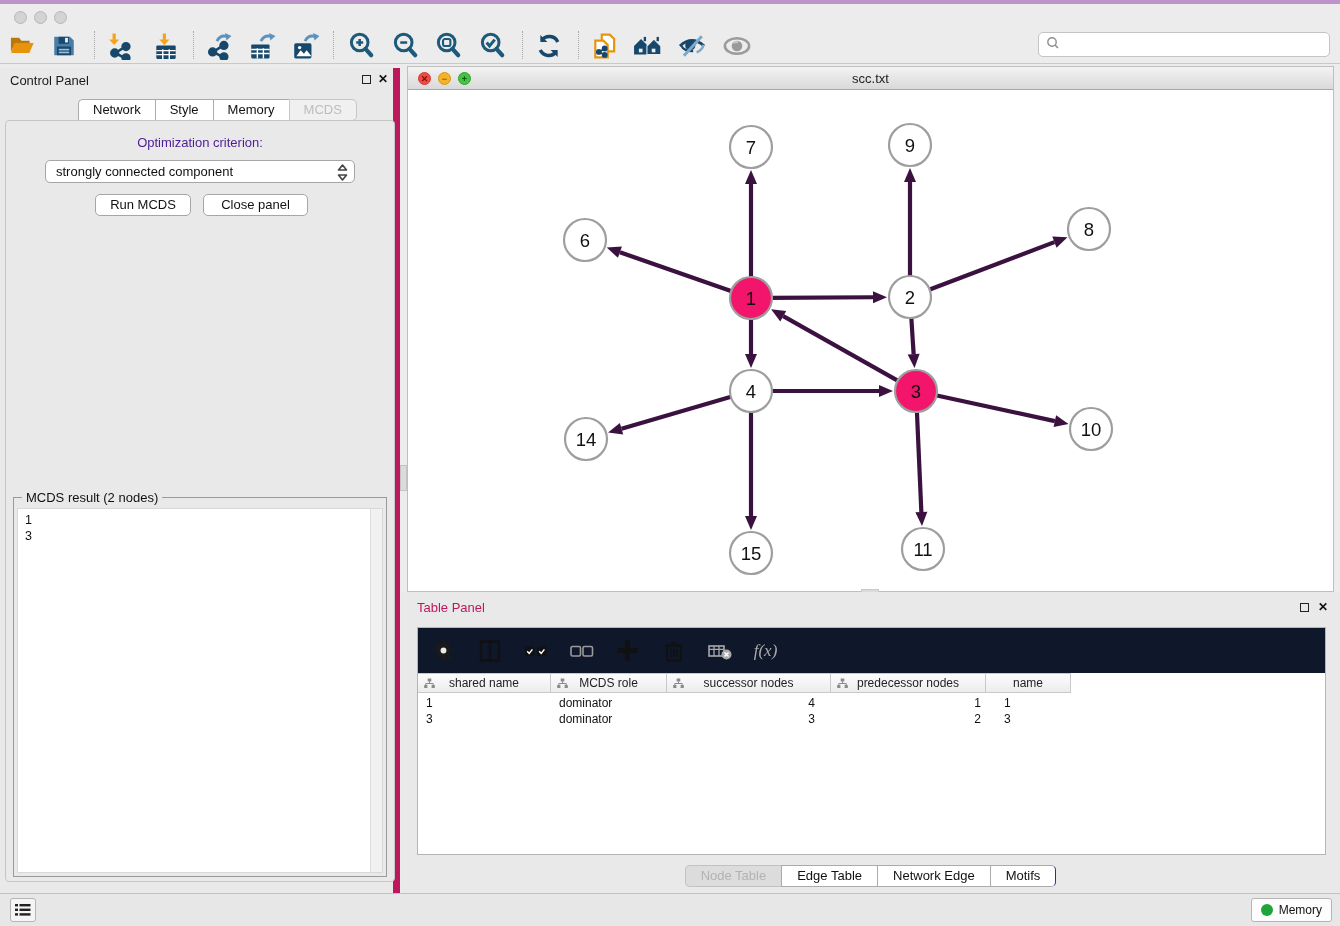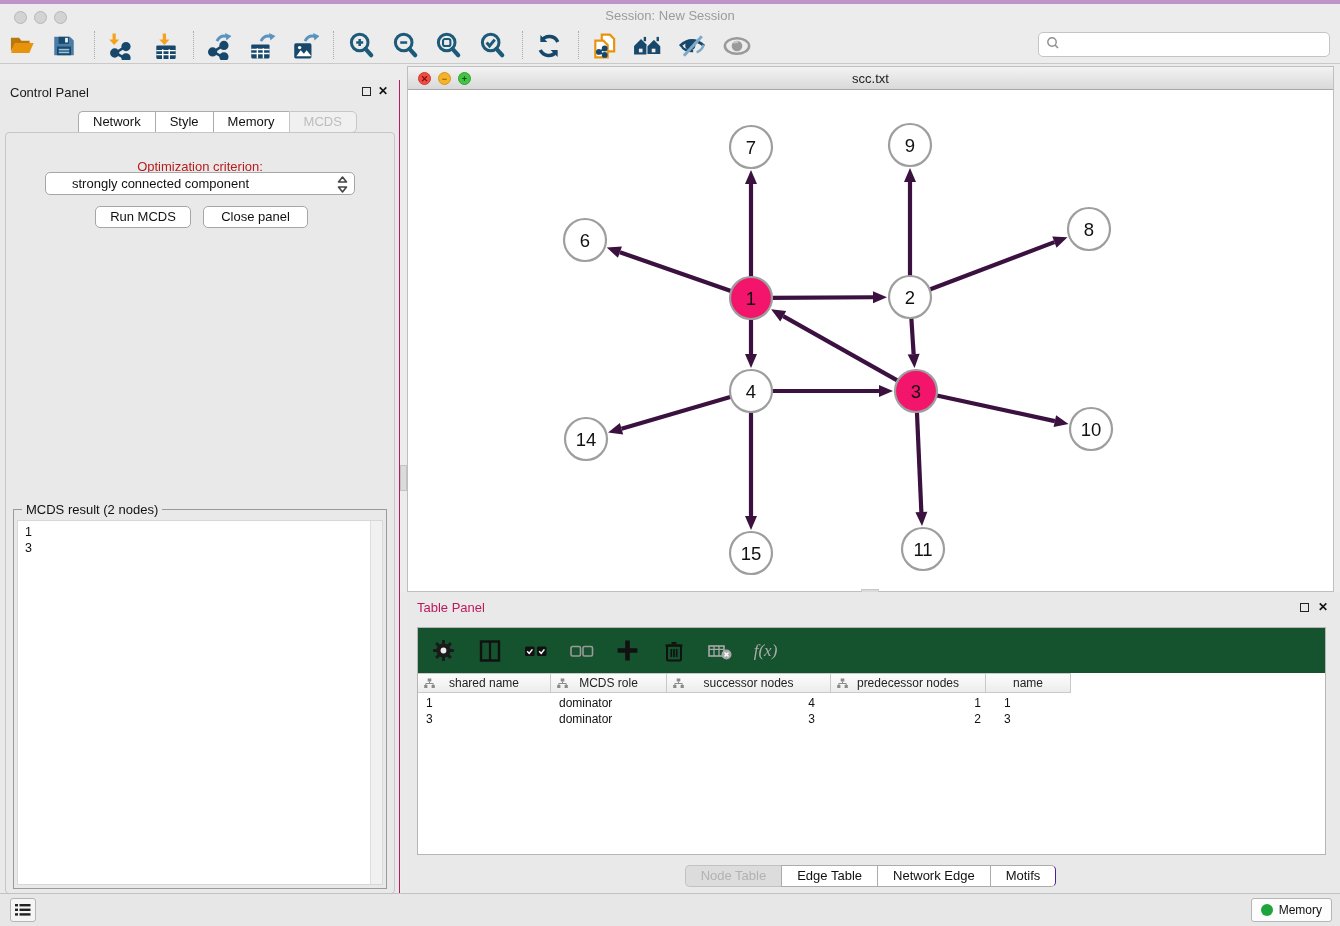--- a/index.html
+++ b/index.html
@@ -22,37 +22,37 @@
   .tbicon { position:absolute; top:3px; width:34px; height:30px; display:flex;
             align-items:center; justify-content:center; }
   .tbsep { position:absolute; top:3px; height:28px; border-left:1px dotted #A9A9A9; }
   #search-wrap { position:absolute; left:1038px; top:4px; width:292px; height:25px;
             background:#fff; border:1px solid #C4C4C4; border-radius:5px;
             display:flex; align-items:center; padding-left:6px; }
   #search-wrap input { border:none; outline:none; flex:1; font-size:12px; background:transparent;
             font-family:"Liberation Sans",sans-serif; }
 
   
-  #control-panel { position:absolute; left:0; top:80px; width:400px; height:827px;
-            background:#E9E9E9; border-right:1px solid #be185d; }
+  #control-panel { position:absolute; left:0; top:68px; width:400px; height:827px;
+            background:#E9E9E9; border-right:7px solid #be185d; }
   #cp-title { position:absolute; left:10px; top:5px; font-size:13px; color:#1a1a1a; }
   .panel-float { position:absolute; top:7px; width:9px; height:9px; border:1.5px solid #222; }
   .panel-close { position:absolute; top:4px; font-size:12px; font-weight:bold; color:#111; }
   #cp-tabs { position:absolute; left:78px; top:31px; display:flex; }
   .cptab { height:22px; line-height:20px; padding:0 14px; font-size:13px; background:#fff;
            border:1px solid #ABABAB; border-right:none; color:#111; }
   .cptab:first-child { border-radius:5px 0 0 0;text-align:center; }
   .cptab:last-child { border-right:1px solid #ABABAB; border-radius:0 5px 5px 0; }
   .cptab.sel { background:#F0F0F0; color:#BDBDBD; border-color:#C6C6C6; }
   #cp-content { position:absolute; left:5px; top:52px; width:390px; height:762px;
            background:#E9E9E9; border:1px solid #C6C6C6; border-radius:4px; }
-  #opt-label { position:absolute; left:0; width:100%; top:14px; text-align:center; font-size:13px; color:#b91c1c;margin-top:12px; }
+  #opt-label { position:absolute; left:0; width:100%; top:14px; text-align:center; font-size:13px; color:#4c1d95; }
   #opt-select { position:absolute; left:39px; top:39px; width:310px; height:23px; background:#fff;
            border:1px solid #A6A6A6; border-radius:5px; display:flex; align-items:center;
-           font-size:13px; color:#111; padding-left:26px; }
+           font-size:13px; color:#111; padding-left:10px; }
   #opt-select .stepper { position:absolute; right:6px; top:3px; }
   .cp-btn { position:absolute; top:73px; height:22px; background:#fff; border:1px solid #A6A6A6;
            border-radius:5px; font-size:13px; color:#111; text-align:center; line-height:20px; }
   #mcds-group { position:absolute; left:7px; top:376px; width:374px; height:380px;
            border:1px solid #9A9A9A; }
   #mcds-group-label { position:absolute; left:8px; top:-8px; background:#E9E9E9; padding:0 4px;
            font-size:13px; color:#111; }
   #mcds-text { position:absolute; left:3px; top:10px; right:3px; bottom:3px; background:#fff;
            border:1px solid #D8D8D8; }
   #mcds-scroll { position:absolute; right:0; top:0; bottom:0; width:12px; background:#F1F1F1;
@@ -74,21 +74,21 @@
   #vgrip { position:absolute; left:400px; top:465px; width:7px; height:26px; background:#DBDBDB;
            border:1px solid #C3C3C3; }
   #hgrip { position:absolute; left:861px; top:589px; width:18px; height:6px; background:#DBDBDB;
            border:1px solid #C8C8C8; }
 
   
   #table-panel { position:absolute; left:401px; top:592px; width:939px; height:301px; background:#E9E9E9; }
   #tp-title { position:absolute; left:16px; top:8px; font-size:13px; color:#be185d; }
   #tp-box { position:absolute; left:16px; top:35px; width:909px; height:228px; background:#fff;
            border:1px solid #B5B5B5; }
-  #tp-toolbar { position:absolute; left:0; top:0; width:100%; height:45px; background:#14532d;
+  #tp-toolbar { position:absolute; left:0; top:0; width:100%; height:45px; background:#0f172a;
            display:flex; align-items:center; padding-left:12px; gap:19px; }
   .tpicon { width:27px; height:27px; display:flex; align-items:center; justify-content:center; }
   .fx { font-family:"Liberation Serif",serif; font-style:italic; font-size:17px; color:#ABABAB; }
   #tp-header { position:absolute; left:0; top:45px; height:20px; display:flex; }
   .hcell { height:20px; background:linear-gradient(#FDFDFD,#ECECEC); border-top:1px solid #C9C9C9;
            border-bottom:1px solid #C9C9C9; border-right:1px solid #C9C9C9;
            display:flex; align-items:center; justify-content:center; position:relative;
            font-size:12px; color:#222; }
   .hcell .hier { position:absolute; left:6px; top:4px; }
   .trow { position:absolute; left:0; height:16px; display:flex; font-size:12px; color:#111; }
@@ -115,21 +115,20 @@
 <body>
 
 <div id="app">
 
   <div id="desktop-strip"></div>
 
   <div id="titlebar">
     <span class="tl" style="left:14px"></span>
     <span class="tl" style="left:34px"></span>
     <span class="tl" style="left:54px"></span>
-    <div id="window-title">Session: New Session</div>
   </div>
 
   <div id="toolbar">
     <span class="tbicon" style="left:5px">
       <svg width="28" height="28" viewBox="0 0 24 24">
           <path d="M2.5 5h7l2 2.5h7v2.5H6L2.5 17z" fill="#B9770E"></path>
           <path d="M5.5 9.5H22L18.3 18H2.7z" fill="#E8930C"></path>
         </svg>
     </span>
     <span class="tbicon" style="left:47px">

